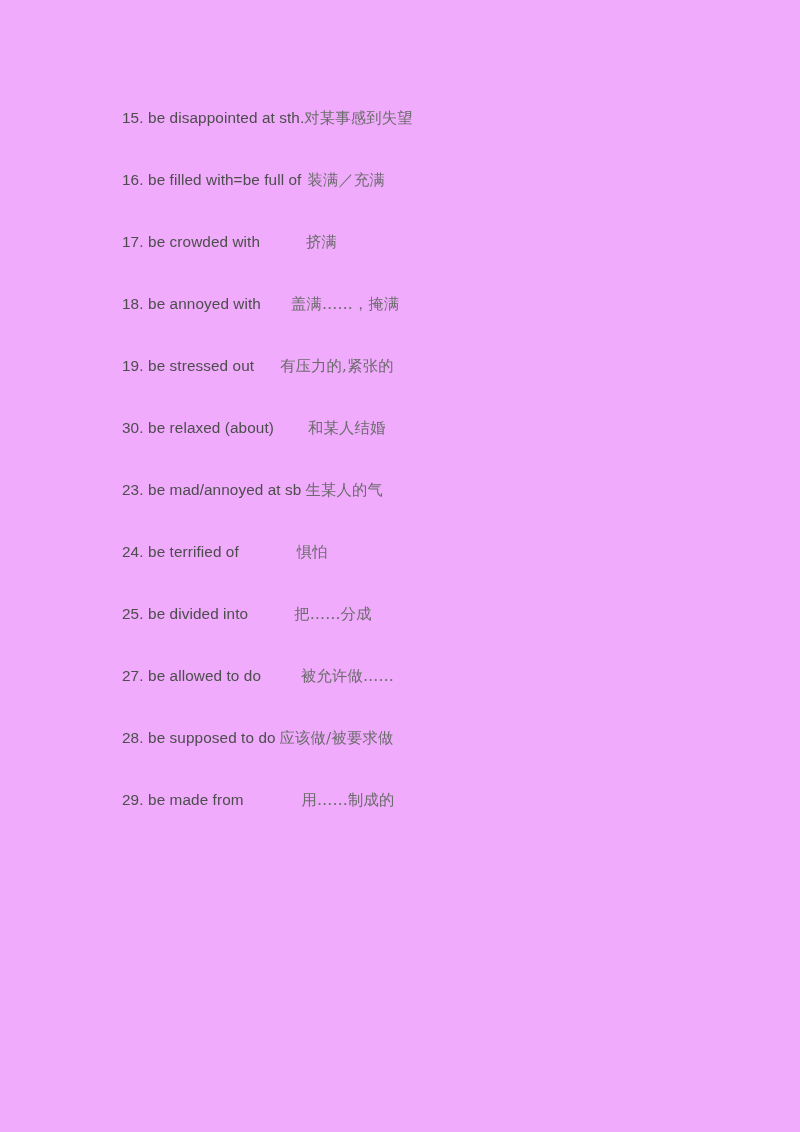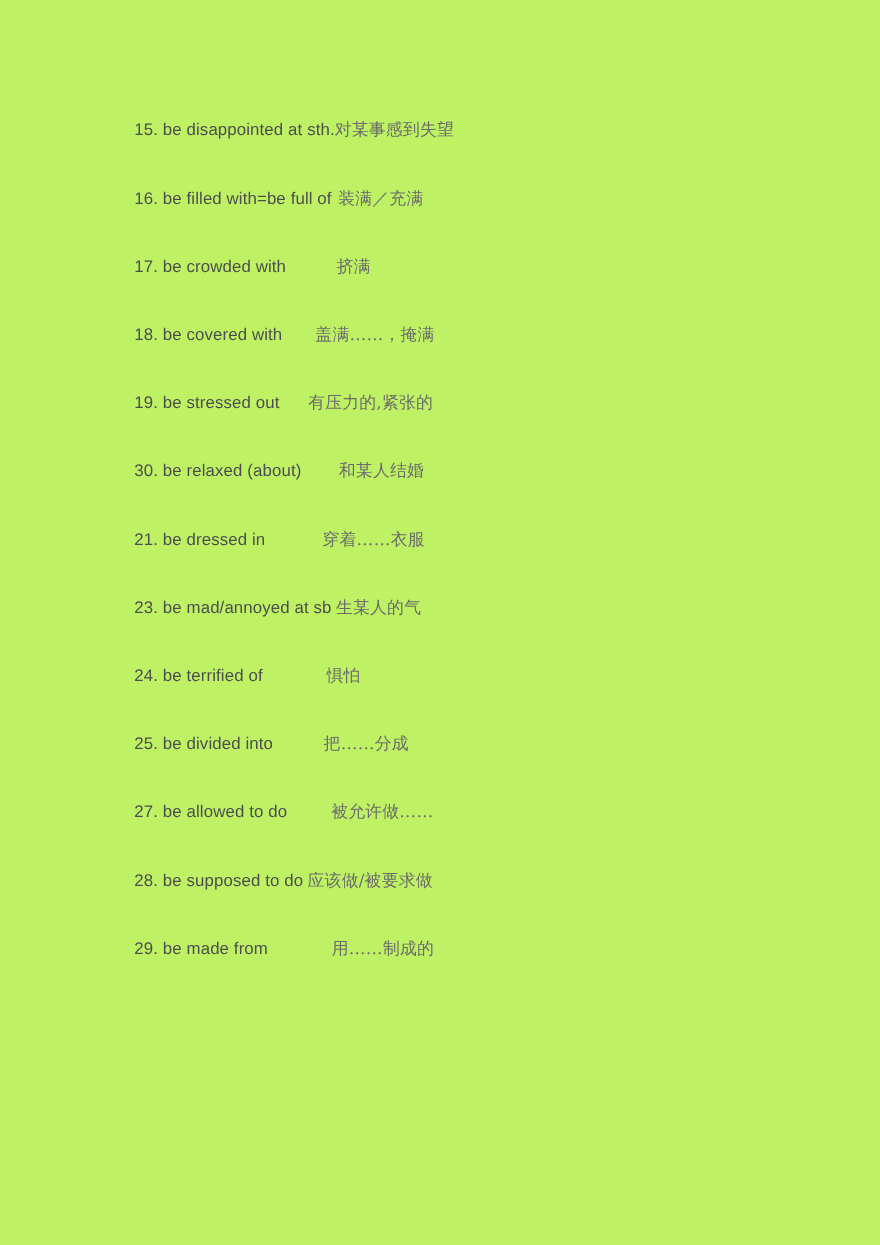--- a/index.html
+++ b/index.html
@@ -11,21 +11,21 @@
     width: 800px;
     height: 1132px;
     background: #ffffff;
     font-family: "Liberation Sans", sans-serif;
     -webkit-font-smoothing: antialiased;
   }
   .page {
     position: relative;
     width: 800px;
     height: 1132px;
-    background: #bef264;
+    background: #f0abfc;
     box-sizing: border-box;
     overflow: hidden;
   }
   .content {
     position: absolute;
     left: 122px;
     top: 105px;
     width: 600px;
   }
   .entry {
@@ -58,24 +58,23 @@
   .gap-58 { display: inline-block; width: 58px; }
 </style>
 </head>
 <body>
 
 <div class="page">
   <div class="content" id="phrase-list">
       <div class="entry"><span class="en">15.</span> <span class="en">be disappointed at sth.</span><span class="gap-0"></span><span class="zh">对某事感到失望</span></div>
       <div class="entry"><span class="en">16.</span> <span class="en">be filled with=be full of</span><span class="gap-6"></span><span class="zh">装满／充满</span></div>
       <div class="entry"><span class="en">17.</span> <span class="en">be crowded with</span><span class="gap-46"></span><span class="zh">挤满</span></div>
-      <div class="entry"><span class="en">18.</span> <span class="en">be covered with</span><span class="gap-30"></span><span class="zh">盖满……，掩满</span></div>
+      <div class="entry"><span class="en">18.</span> <span class="en">be annoyed with</span><span class="gap-30"></span><span class="zh">盖满……，掩满</span></div>
       <div class="entry"><span class="en">19.</span> <span class="en">be stressed out</span><span class="gap-26"></span><span class="zh">有压力的,紧张的</span></div>
       <div class="entry"><span class="en">30.</span> <span class="en">be relaxed (about)</span><span class="gap-34"></span><span class="zh">和某人结婚</span></div>
-      <div class="entry"><span class="en">21.</span> <span class="en">be dressed in</span><span class="gap-52"></span><span class="zh">穿着……衣服</span></div>
       <div class="entry"><span class="en">23.</span> <span class="en">be mad/annoyed at sb</span><span class="gap-4"></span><span class="zh">生某人的气</span></div>
       <div class="entry"><span class="en">24.</span> <span class="en">be terrified of</span><span class="gap-58"></span><span class="zh">惧怕</span></div>
       <div class="entry"><span class="en">25.</span> <span class="en">be divided into</span><span class="gap-46"></span><span class="zh">把……分成</span></div>
       <div class="entry"><span class="en">27.</span> <span class="en">be allowed to do</span><span class="gap-40"></span><span class="zh">被允许做……</span></div>
       <div class="entry"><span class="en">28.</span> <span class="en">be supposed to do</span><span class="gap-4"></span><span class="zh">应该做/被要求做</span></div>
       <div class="entry"><span class="en">29.</span> <span class="en">be made from</span><span class="gap-58"></span><span class="zh">用……制成的</span></div>
     </div>
 </div>
 
 </body></html>

